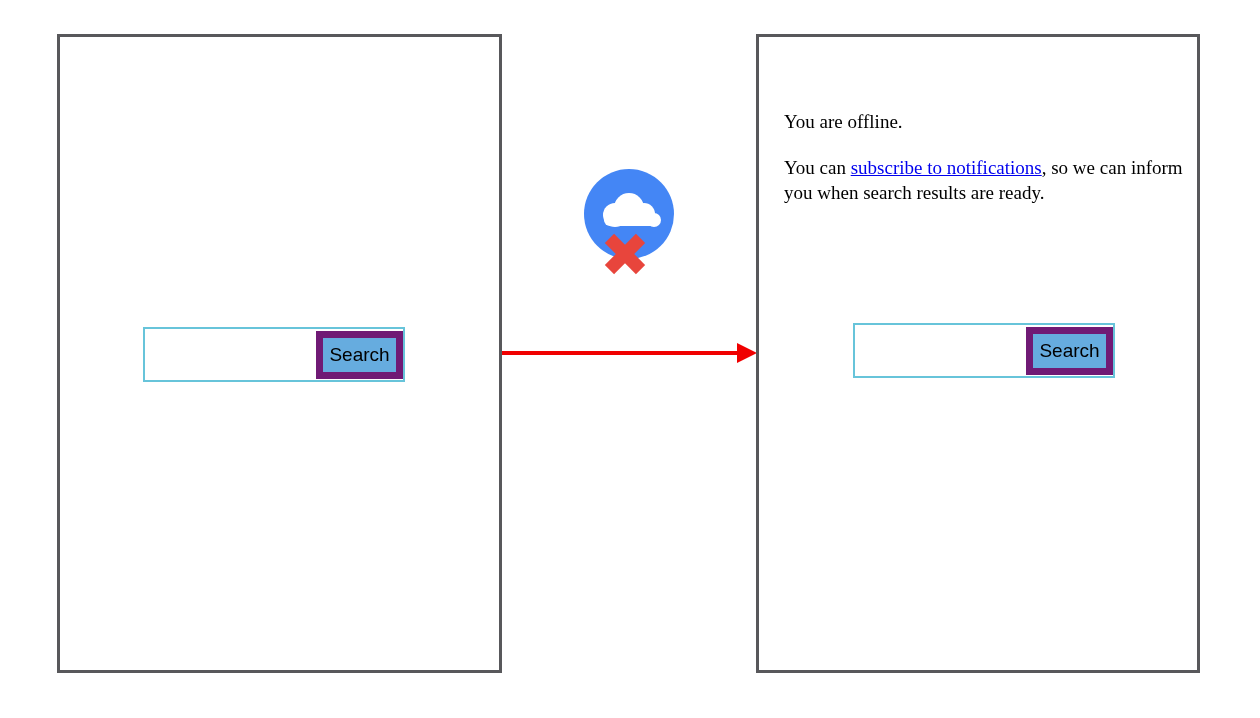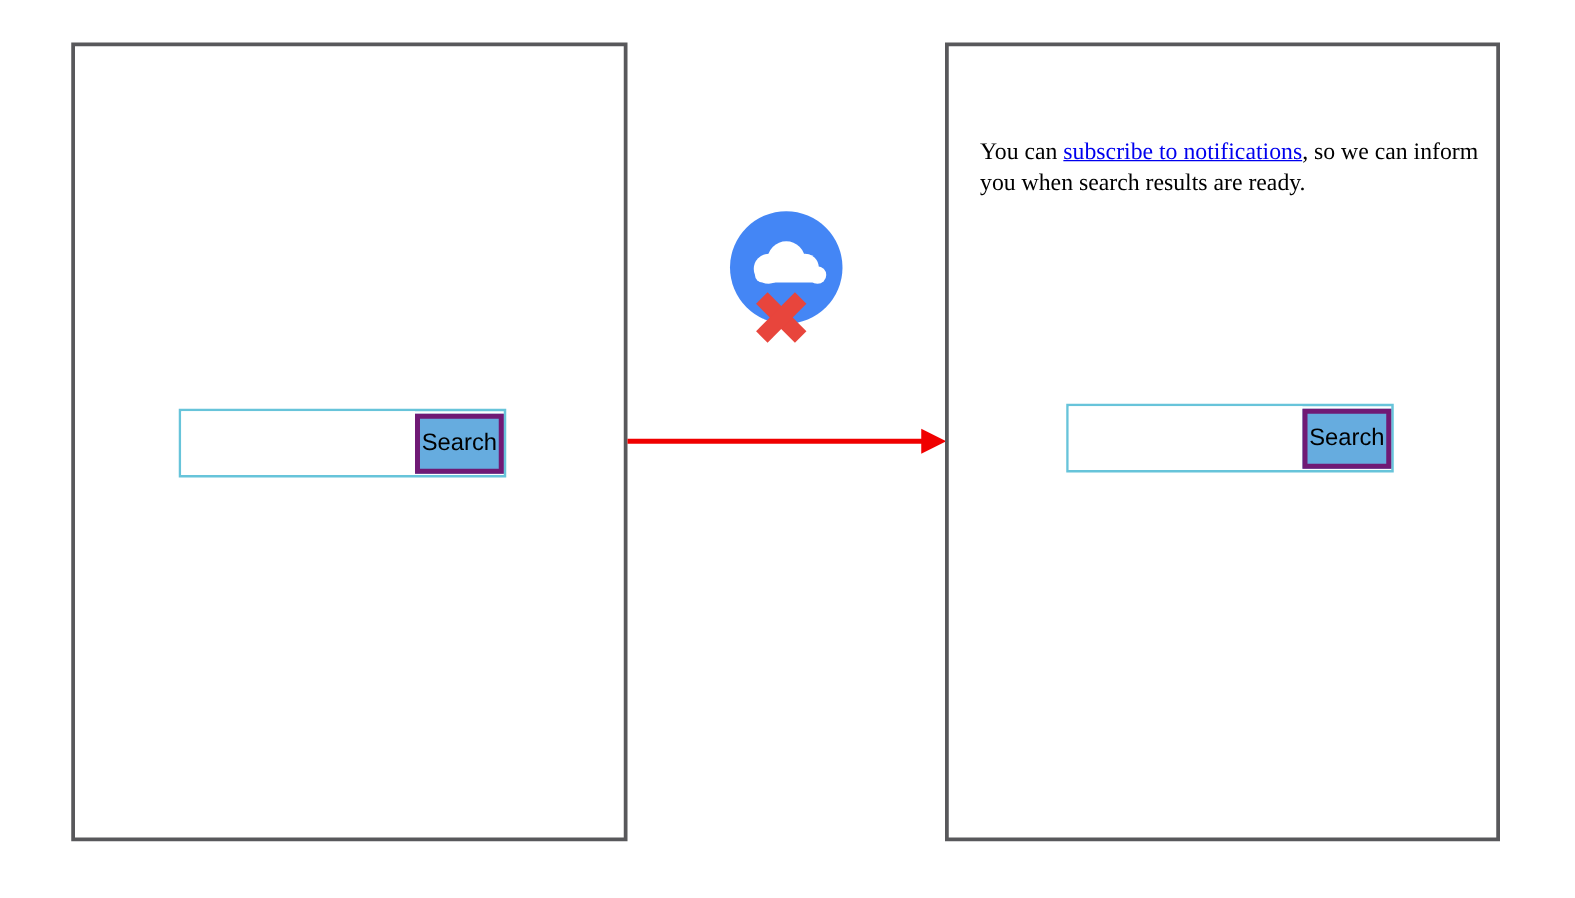--- a/index.html
+++ b/index.html
@@ -42,24 +42,24 @@
   .search-input {
     flex: 1;
     min-width: 0;
     border: none;
     outline: none;
     background: #ffffff;
     font: 17px "Liberation Sans", sans-serif;
     padding: 0 6px;
   }
   .search-button {
-    width: 71px;
+    width: 87px;
     margin: 2px 0 1px 0;
     background: #66acdf;
-    border: 4px solid #701a75;
+    border: 7px solid #701a75;
     font: 19px "Liberation Sans", sans-serif;
     color: #000000;
     cursor: pointer;
   }
 
   .flow-arrow {
     position: absolute;
     left: 500px;
     top: 339px;
     width: 258px;
@@ -100,20 +100,21 @@
       <rect x="22" y="46" width="54" height="13" rx="6"></rect>
     </g>
     <g transform="translate(43,87)" fill="#e8453c">
       <rect x="-22" y="-6.5" width="44" height="13" transform="rotate(45)"></rect>
       <rect x="-22" y="-6.5" width="44" height="13" transform="rotate(-45)"></rect>
     </g>
   </svg>
 
   <div class="panel panel-right">
     <div class="offline-text">
+      <p>You are offline.</p>
       <p><span>You can </span><a href="#">subscribe to notifications</a><span>, so we can inform you when search results are ready.</span></p>
     </div>
     <div class="search-widget">
       <input class="search-input" type="text" value="" style="">
       <button class="search-button">Search</button>
     </div>
   </div>
 
 </div>
 

